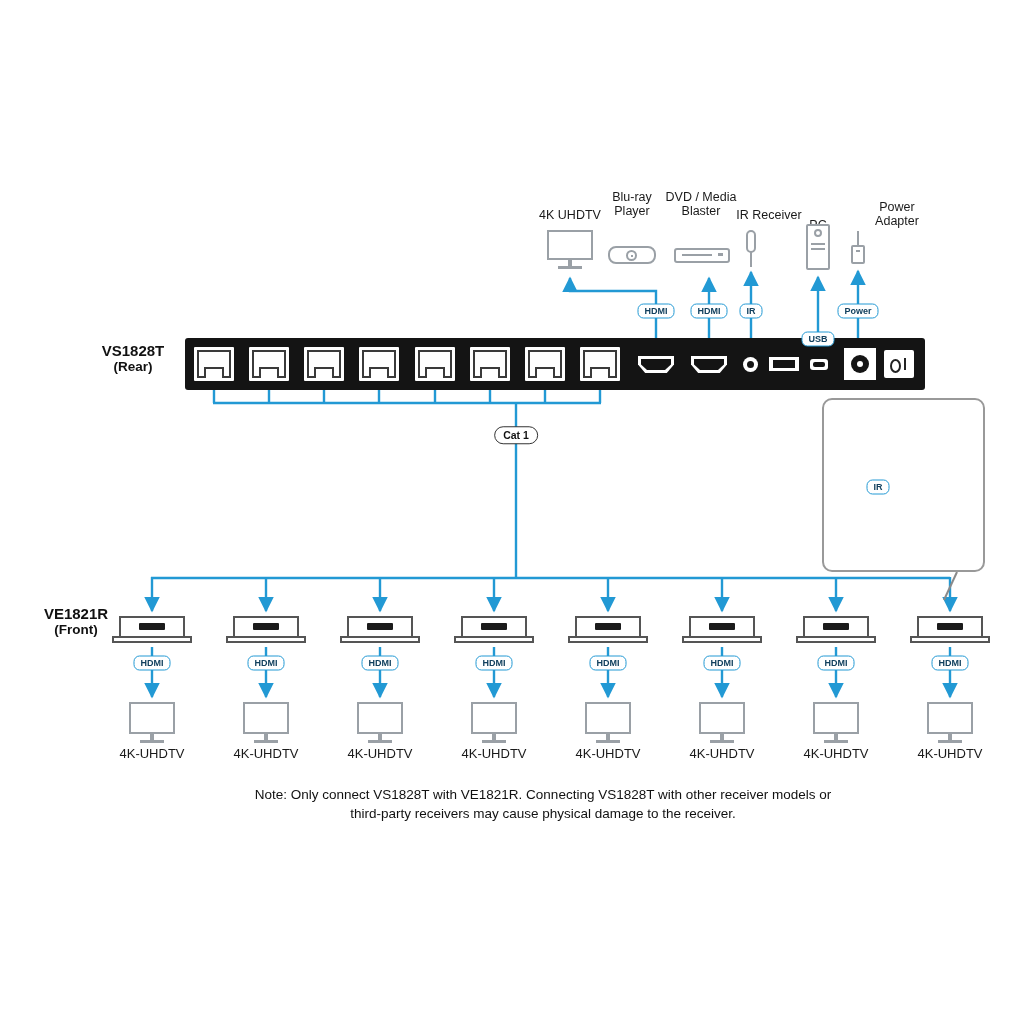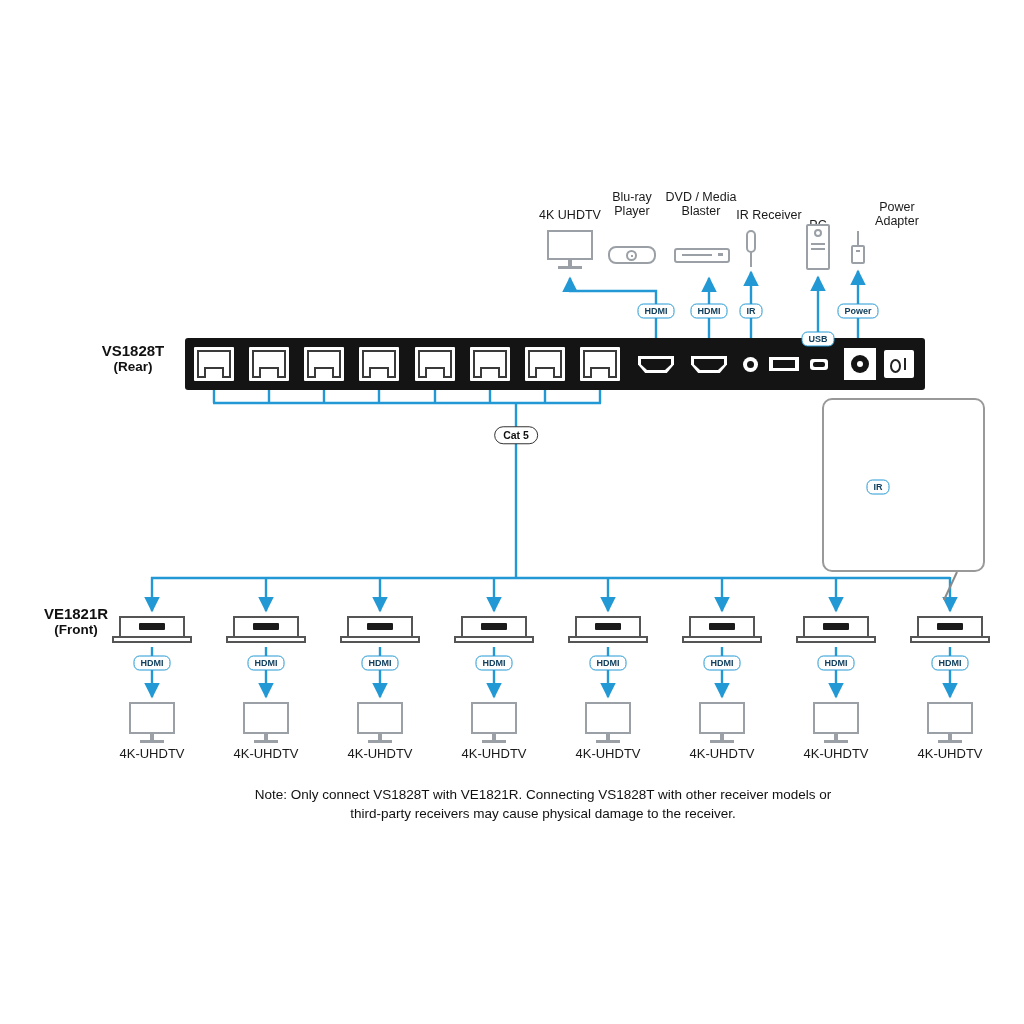--- a/index.html
+++ b/index.html
@@ -163,21 +163,21 @@
     <div class="rj45" style="left:395px;"></div>
     <div class="hdmiport" style="left:453px;"></div>
     <div class="hdmiport" style="left:506px;"></div>
     <div class="irport" style="left:558px;"></div>
     <div class="usbport" style="left:584px;"></div>
     <div class="musb" style="left:625px;"></div>
     <div class="pwrjack" style="left:659px;"></div>
     <div class="rocker" style="left:699px;"></div>
   </div>
 
-  <div class="badge cat6" style="left:516px;top:435px;">Cat 5</div>
+  <div class="badge cat6" style="left:516px;top:435px;">Cat 1</div>
 
   <div id="inset"></div>
   <div class="lbl" style="left:824px;top:404px;width:160px;font-size:11px;">VE1821R (Rear)</div>
   <div class="dbox" style="left:838px;top:423px;width:134px;height:32px;"></div>
   <div class="dfill" style="left:832px;top:456px;width:146px;height:2px;"></div>
   <div class="dbox" style="left:872px;top:433px;width:12px;height:12px;border-radius:50%;"></div>
   <div class="dbox" style="left:896px;top:428px;width:28px;height:22px;"></div>
   <div class="dfill" style="left:904px;top:440px;width:12px;height:8px;"></div>
   <div class="badge" style="left:878px;top:487px;">IR</div>
   <div class="gbox" style="left:872px;top:507px;width:13px;height:24px;border-radius:6px;border-color:#777;"></div>

